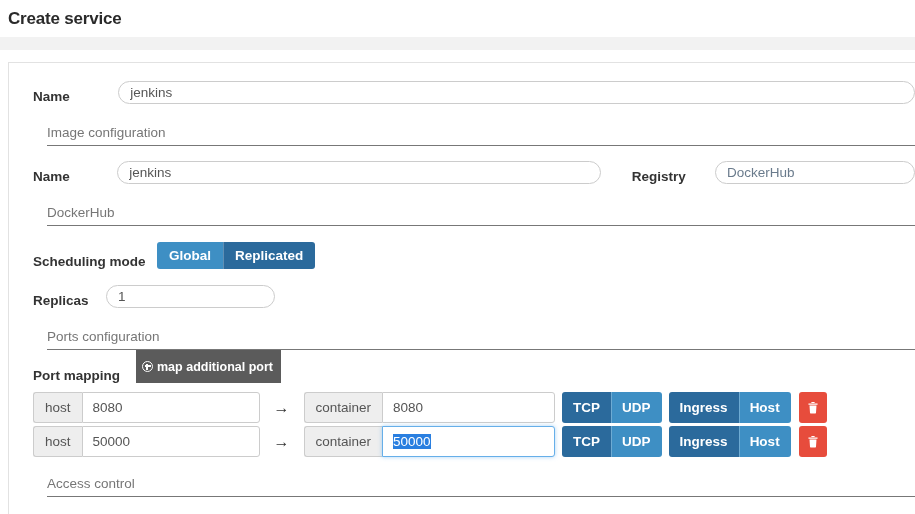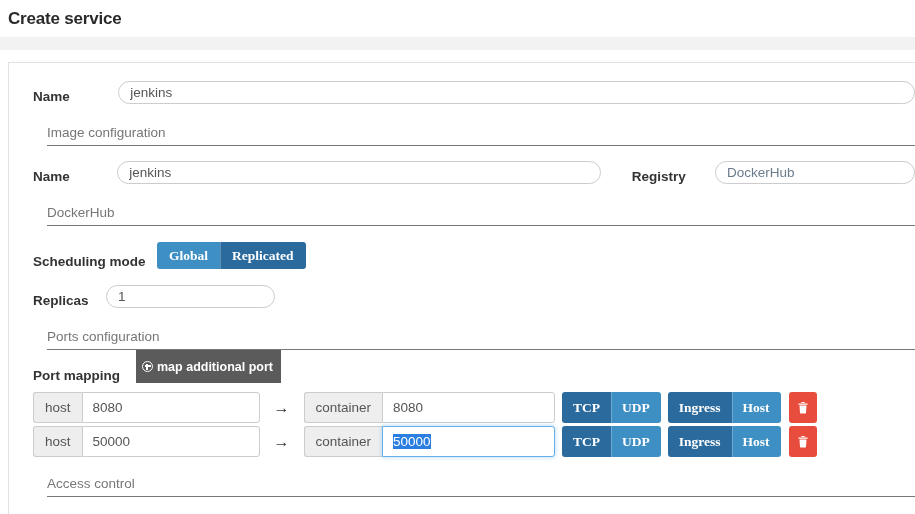--- a/index.html
+++ b/index.html
@@ -103,21 +103,21 @@
   }
   .section-title {
     font-size: 13.5px;
     color: #767676;
     line-height: 18px;
   }
 
   
   .btn-group { display: inline-flex; }
   .btn-sel {
-    font-family: Liberation Serif, serif;
+    font-family: Liberation Sans, sans-serif;
     font-size: 13.5px;
     font-weight: bold;
     color: #ffffff;
     border: none;
     padding: 0 12px;
     height: 27px;
     line-height: 27px;
     cursor: pointer;
     background: #3e8fc4;
   }

